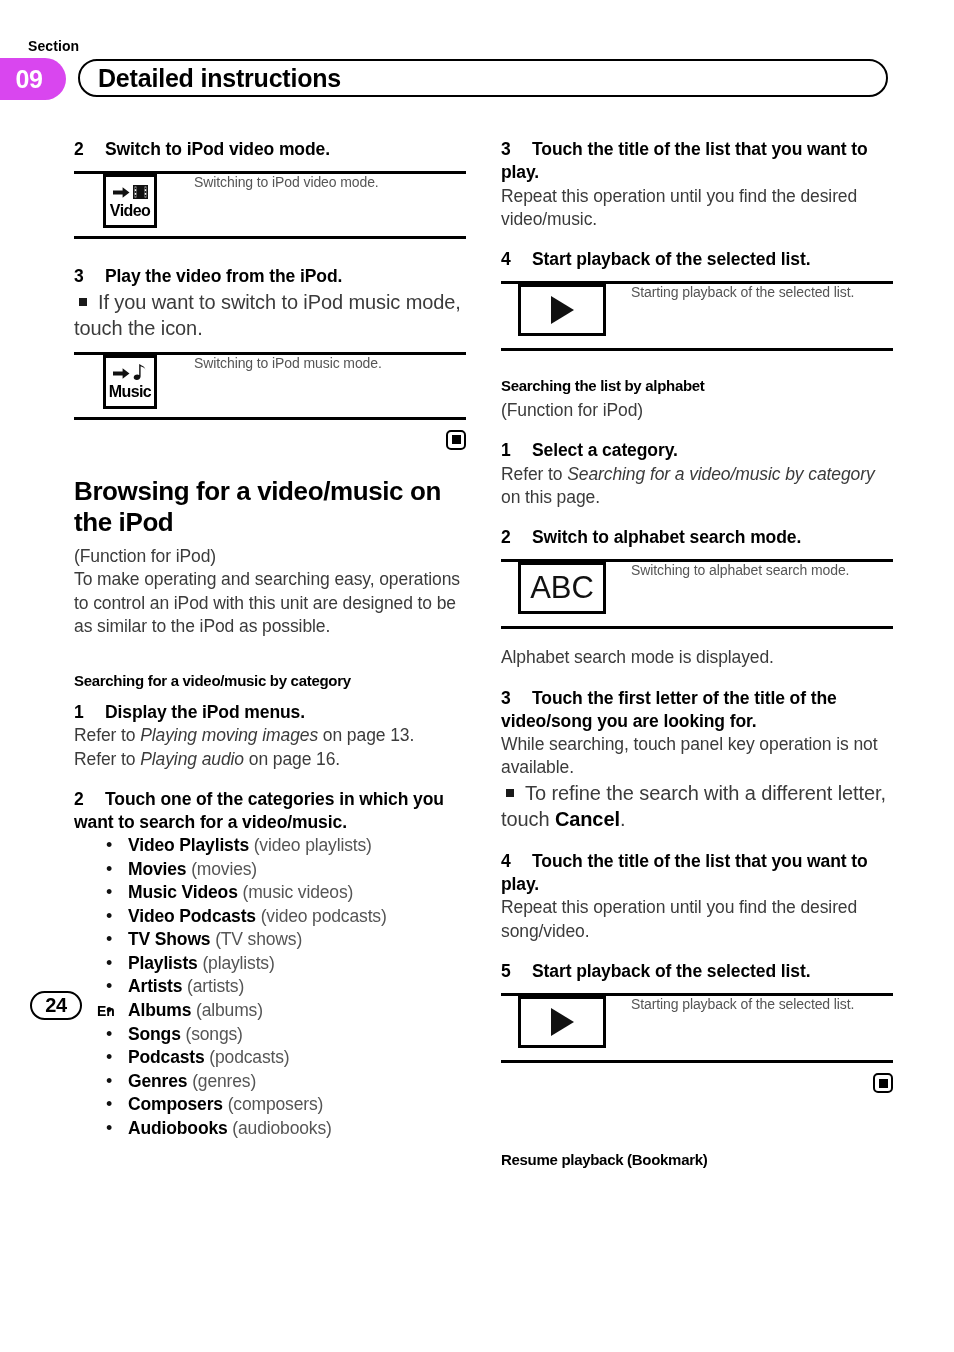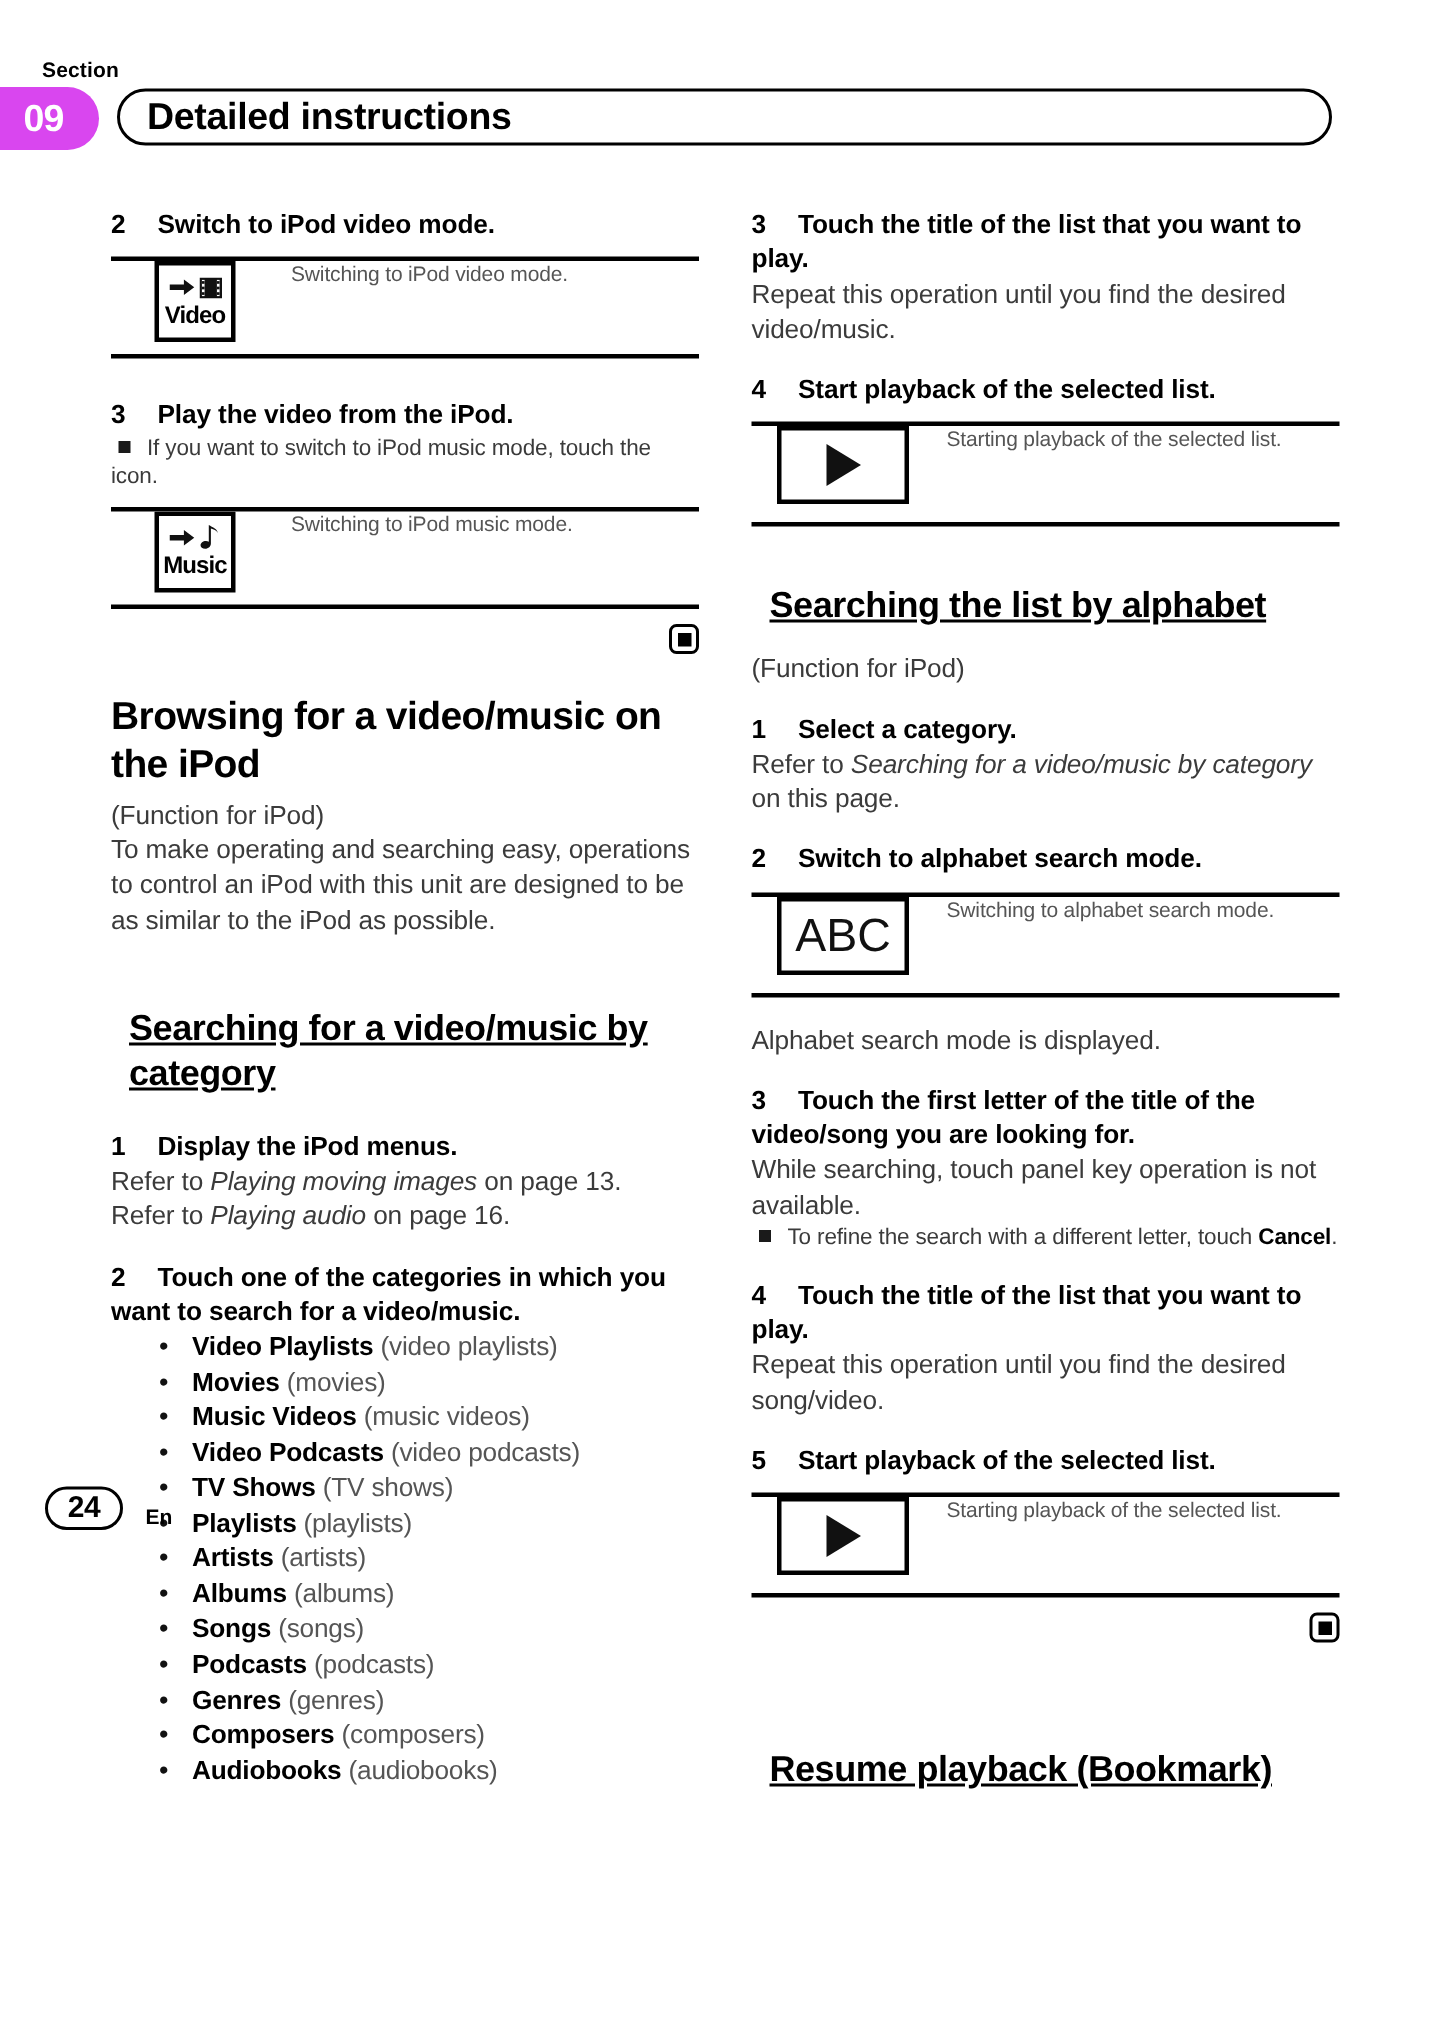--- a/index.html
+++ b/index.html
@@ -101,21 +101,21 @@
     font-size: 17.5px;
     line-height: 1.33;
     color: #3b3b3b;
     margin: 0;
     letter-spacing: -0.1px;
   }
   .body-text i, .ital { font-style: italic; }
   .body-text b, .bold { font-weight: bold; color: #000; }
 
   .note {
-    font-size: 15px;
+    font-size: 20px;
     line-height: 1.33;
     color: #3b3b3b;
     margin: 0;
     letter-spacing: -0.1px;
     text-indent: 0;
   }
   .note .sq {
     display: inline-block;
     width: 8px;
     height: 8px;
@@ -126,27 +126,26 @@
 
   h2.heading {
     font-size: 26px;
     font-weight: bold;
     line-height: 1.22;
     letter-spacing: -0.4px;
     margin: 0;
     color: #000;
   }
   h3.subheading {
-    font-size: 24px;
+    font-size: 15px;
     font-weight: bold;
     line-height: 1.25;
     letter-spacing: -0.3px;
-    margin: 12px;
+    margin: 0;
     color: #000;
-    text-decoration: underline;
   }
 
   .gap-s  { height: 10px; }
   .gap-m  { height: 17px; }
   .gap-l  { height: 26px; }
   .gap-xl { height: 34px; }
 
   
   .keytable {
     border-top: 3px solid #000;

